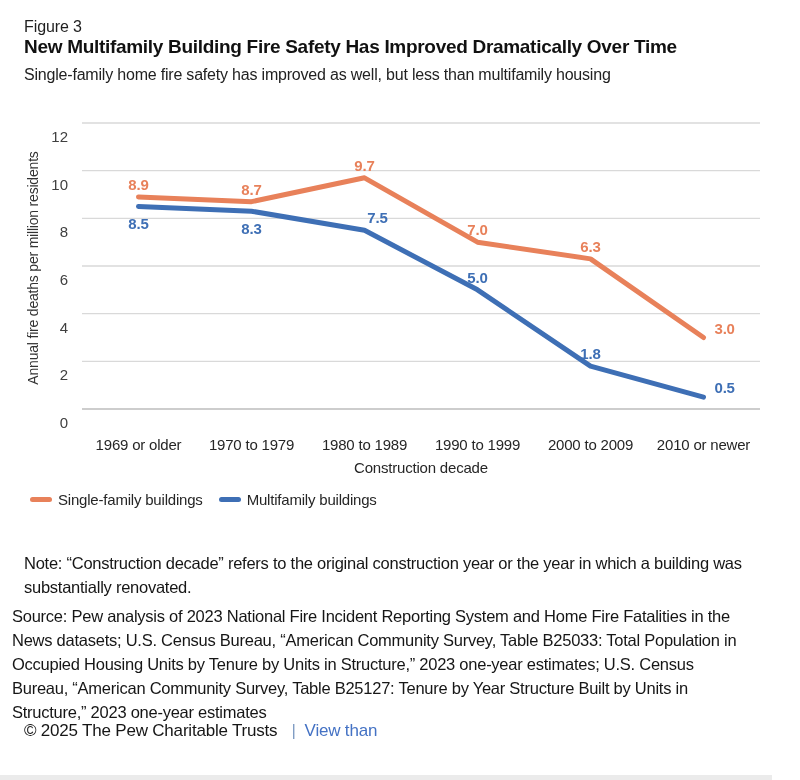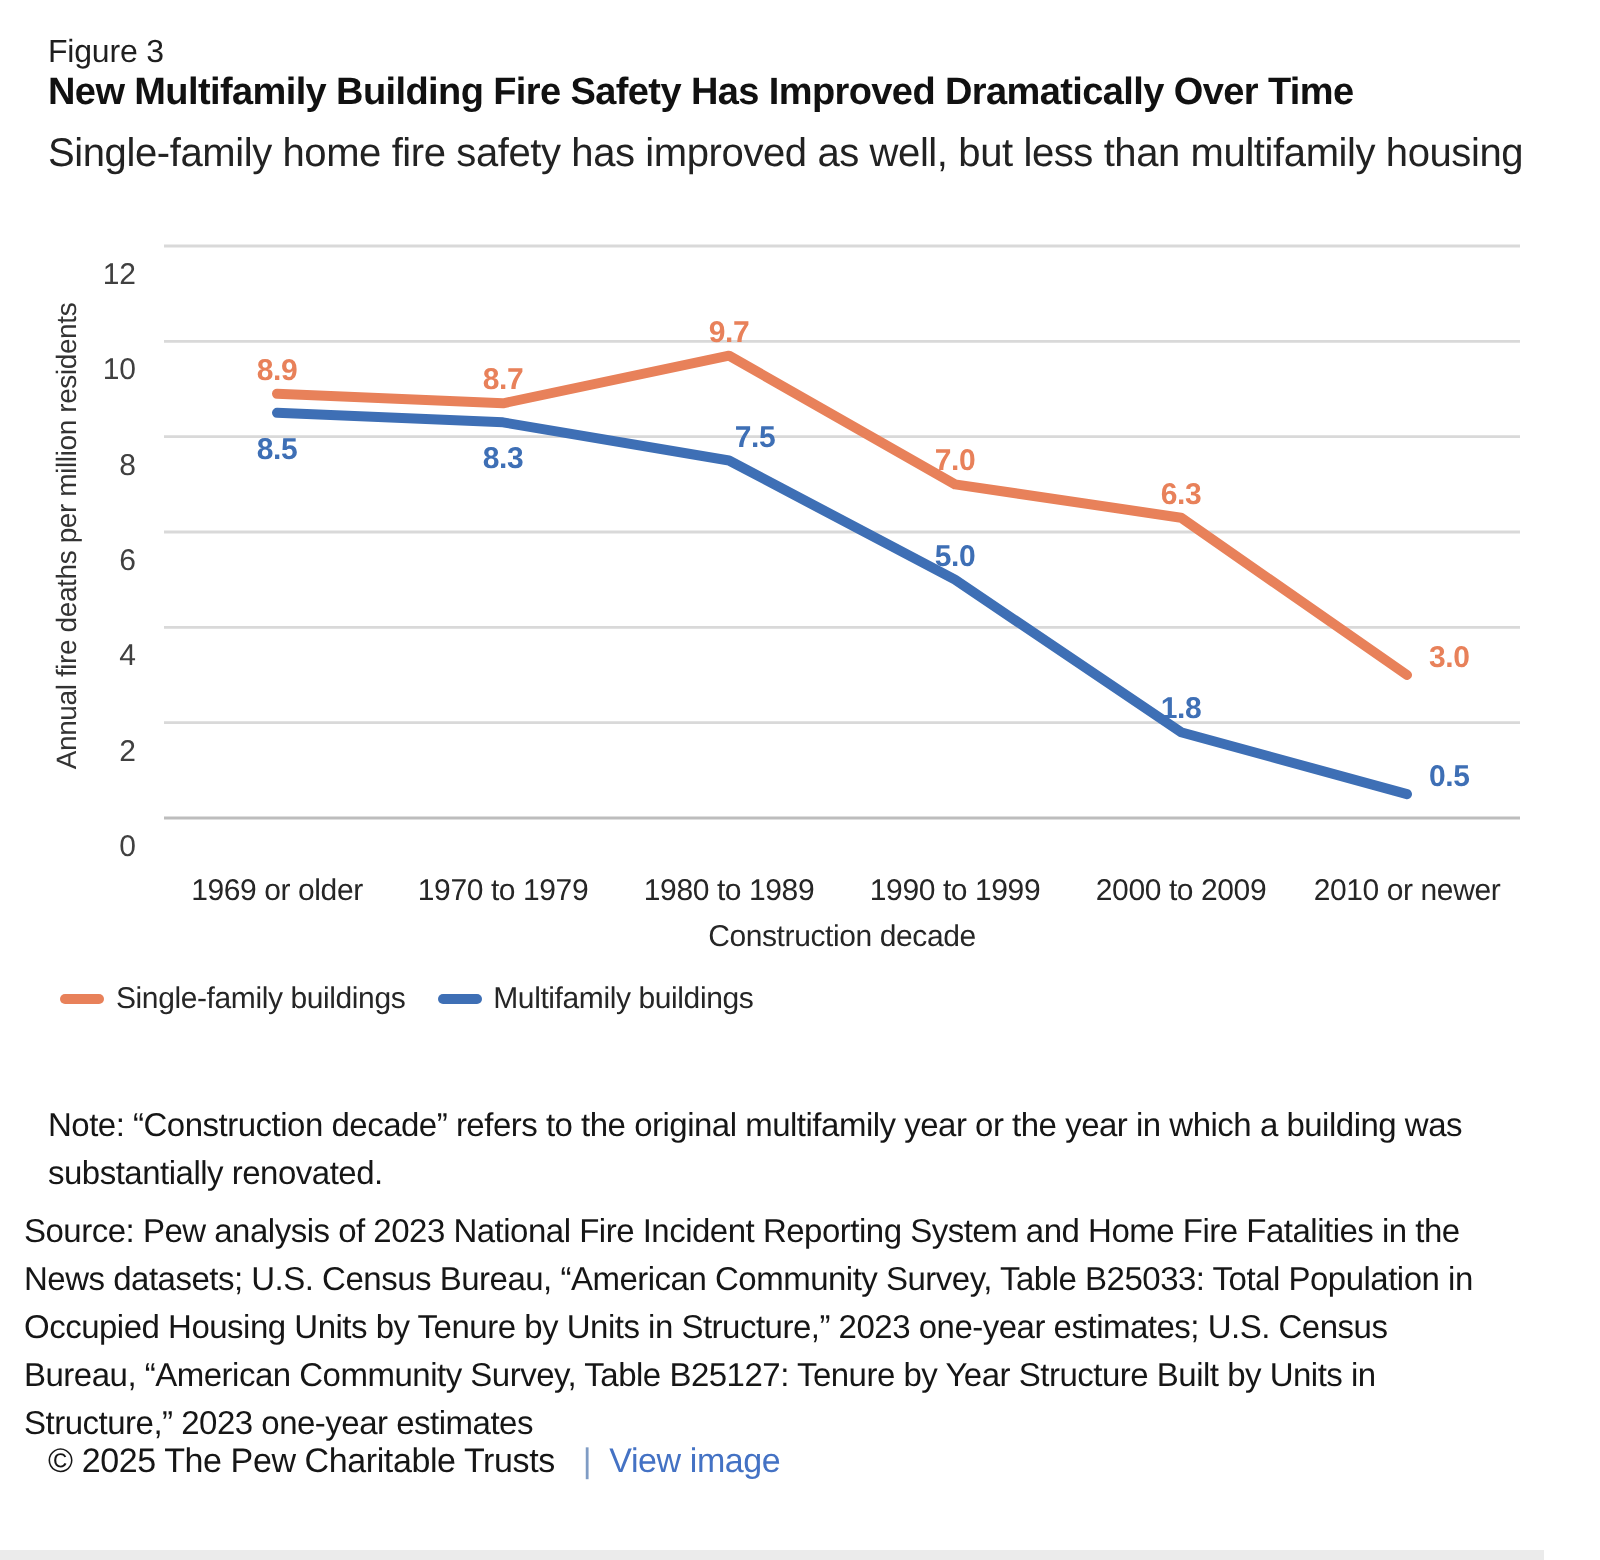--- a/index.html
+++ b/index.html
@@ -3,21 +3,21 @@
 <meta charset="utf-8">
 <style>
   html,body{margin:0;padding:0;background:#fff;}
   .page{
     position:relative;width:772px;height:780px;background:#ffffff;
     font-family:"Liberation Sans",sans-serif;color:#1a1a1a;overflow:hidden;
   }
   .header{position:absolute;left:24px;top:18px;width:752px;}
   .figure-label{font-size:16px;color:#1f1f1f;letter-spacing:-0.1px;}
   .chart-title{font-size:19px;font-weight:bold;color:#111;margin-top:0;letter-spacing:-0.3px;}
-  .chart-subtitle{font-size:20px;color:#222;margin-top:8px;letter-spacing:-0.2px;}
+  .chart-subtitle{font-size:16px;color:#222;margin-top:8px;letter-spacing:-0.2px;}
   #chart-svg{position:absolute;left:0;top:108px;}
   .tick-label{font:15px "Liberation Sans",sans-serif;fill:#404040;}
   .cat-label{font:15px "Liberation Sans",sans-serif;fill:#262626;letter-spacing:-0.2px;}
   .axis-title{font:15px "Liberation Sans",sans-serif;fill:#262626;letter-spacing:-0.2px;}
   .y-axis-title{font:14px "Liberation Sans",sans-serif;fill:#333;letter-spacing:-0.2px;}
   .data-label{font:600 15px "Liberation Sans",sans-serif;letter-spacing:-0.2px;}
   .legend{position:absolute;left:30px;top:491px;display:flex;align-items:center;gap:16px;}
   .legend-item{display:flex;align-items:center;gap:6px;}
   .legend-swatch{width:22px;height:5px;border-radius:3px;background:#999;}
   .legend-label{font-size:15px;color:#262626;letter-spacing:-0.2px;}
@@ -85,25 +85,25 @@
     <div class="legend-item">
       <span class="legend-swatch" id="swatch-1" style="background: rgb(232, 129, 90);"></span>
       <span class="legend-label">Single-family buildings</span>
     </div>
     <div class="legend-item">
       <span class="legend-swatch" id="swatch-0" style="background: rgb(62, 111, 181);"></span>
       <span class="legend-label">Multifamily buildings</span>
     </div>
   </div>
 
-  <div class="note-block">Note: “Construction decade” refers to the original multifamily year or the year in which a building was substantially renovated.</div>
+  <div class="note-block">Note: “Construction decade” refers to the original construction year or the year in which a building was substantially renovated.</div>
 
   <div class="source-block">Source: Pew analysis of 2023 National Fire Incident Reporting System and Home Fire Fatalities in the News datasets; U.S. Census Bureau, “American Community Survey, Table B25033: Total Population in Occupied Housing Units by Tenure by Units in Structure,” 2023 one-year estimates; U.S. Census Bureau, “American Community Survey, Table B25127: Tenure by Year Structure Built by Units in Structure,” 2023 one-year estimates</div>
 
   <div class="footer">
     <span>© 2025 The Pew Charitable Trusts</span>
     <span class="sep">|</span>
-    <a class="view-link" id="view-image-link" style="color: rgb(68, 114, 196);">View image</a>
+    <a class="view-link" id="view-image-link" style="color: rgb(68, 114, 196);">View than</a>
   </div>
 
   <div class="bottom-strip"></div>
 
 </div>
 
 </body></html>

